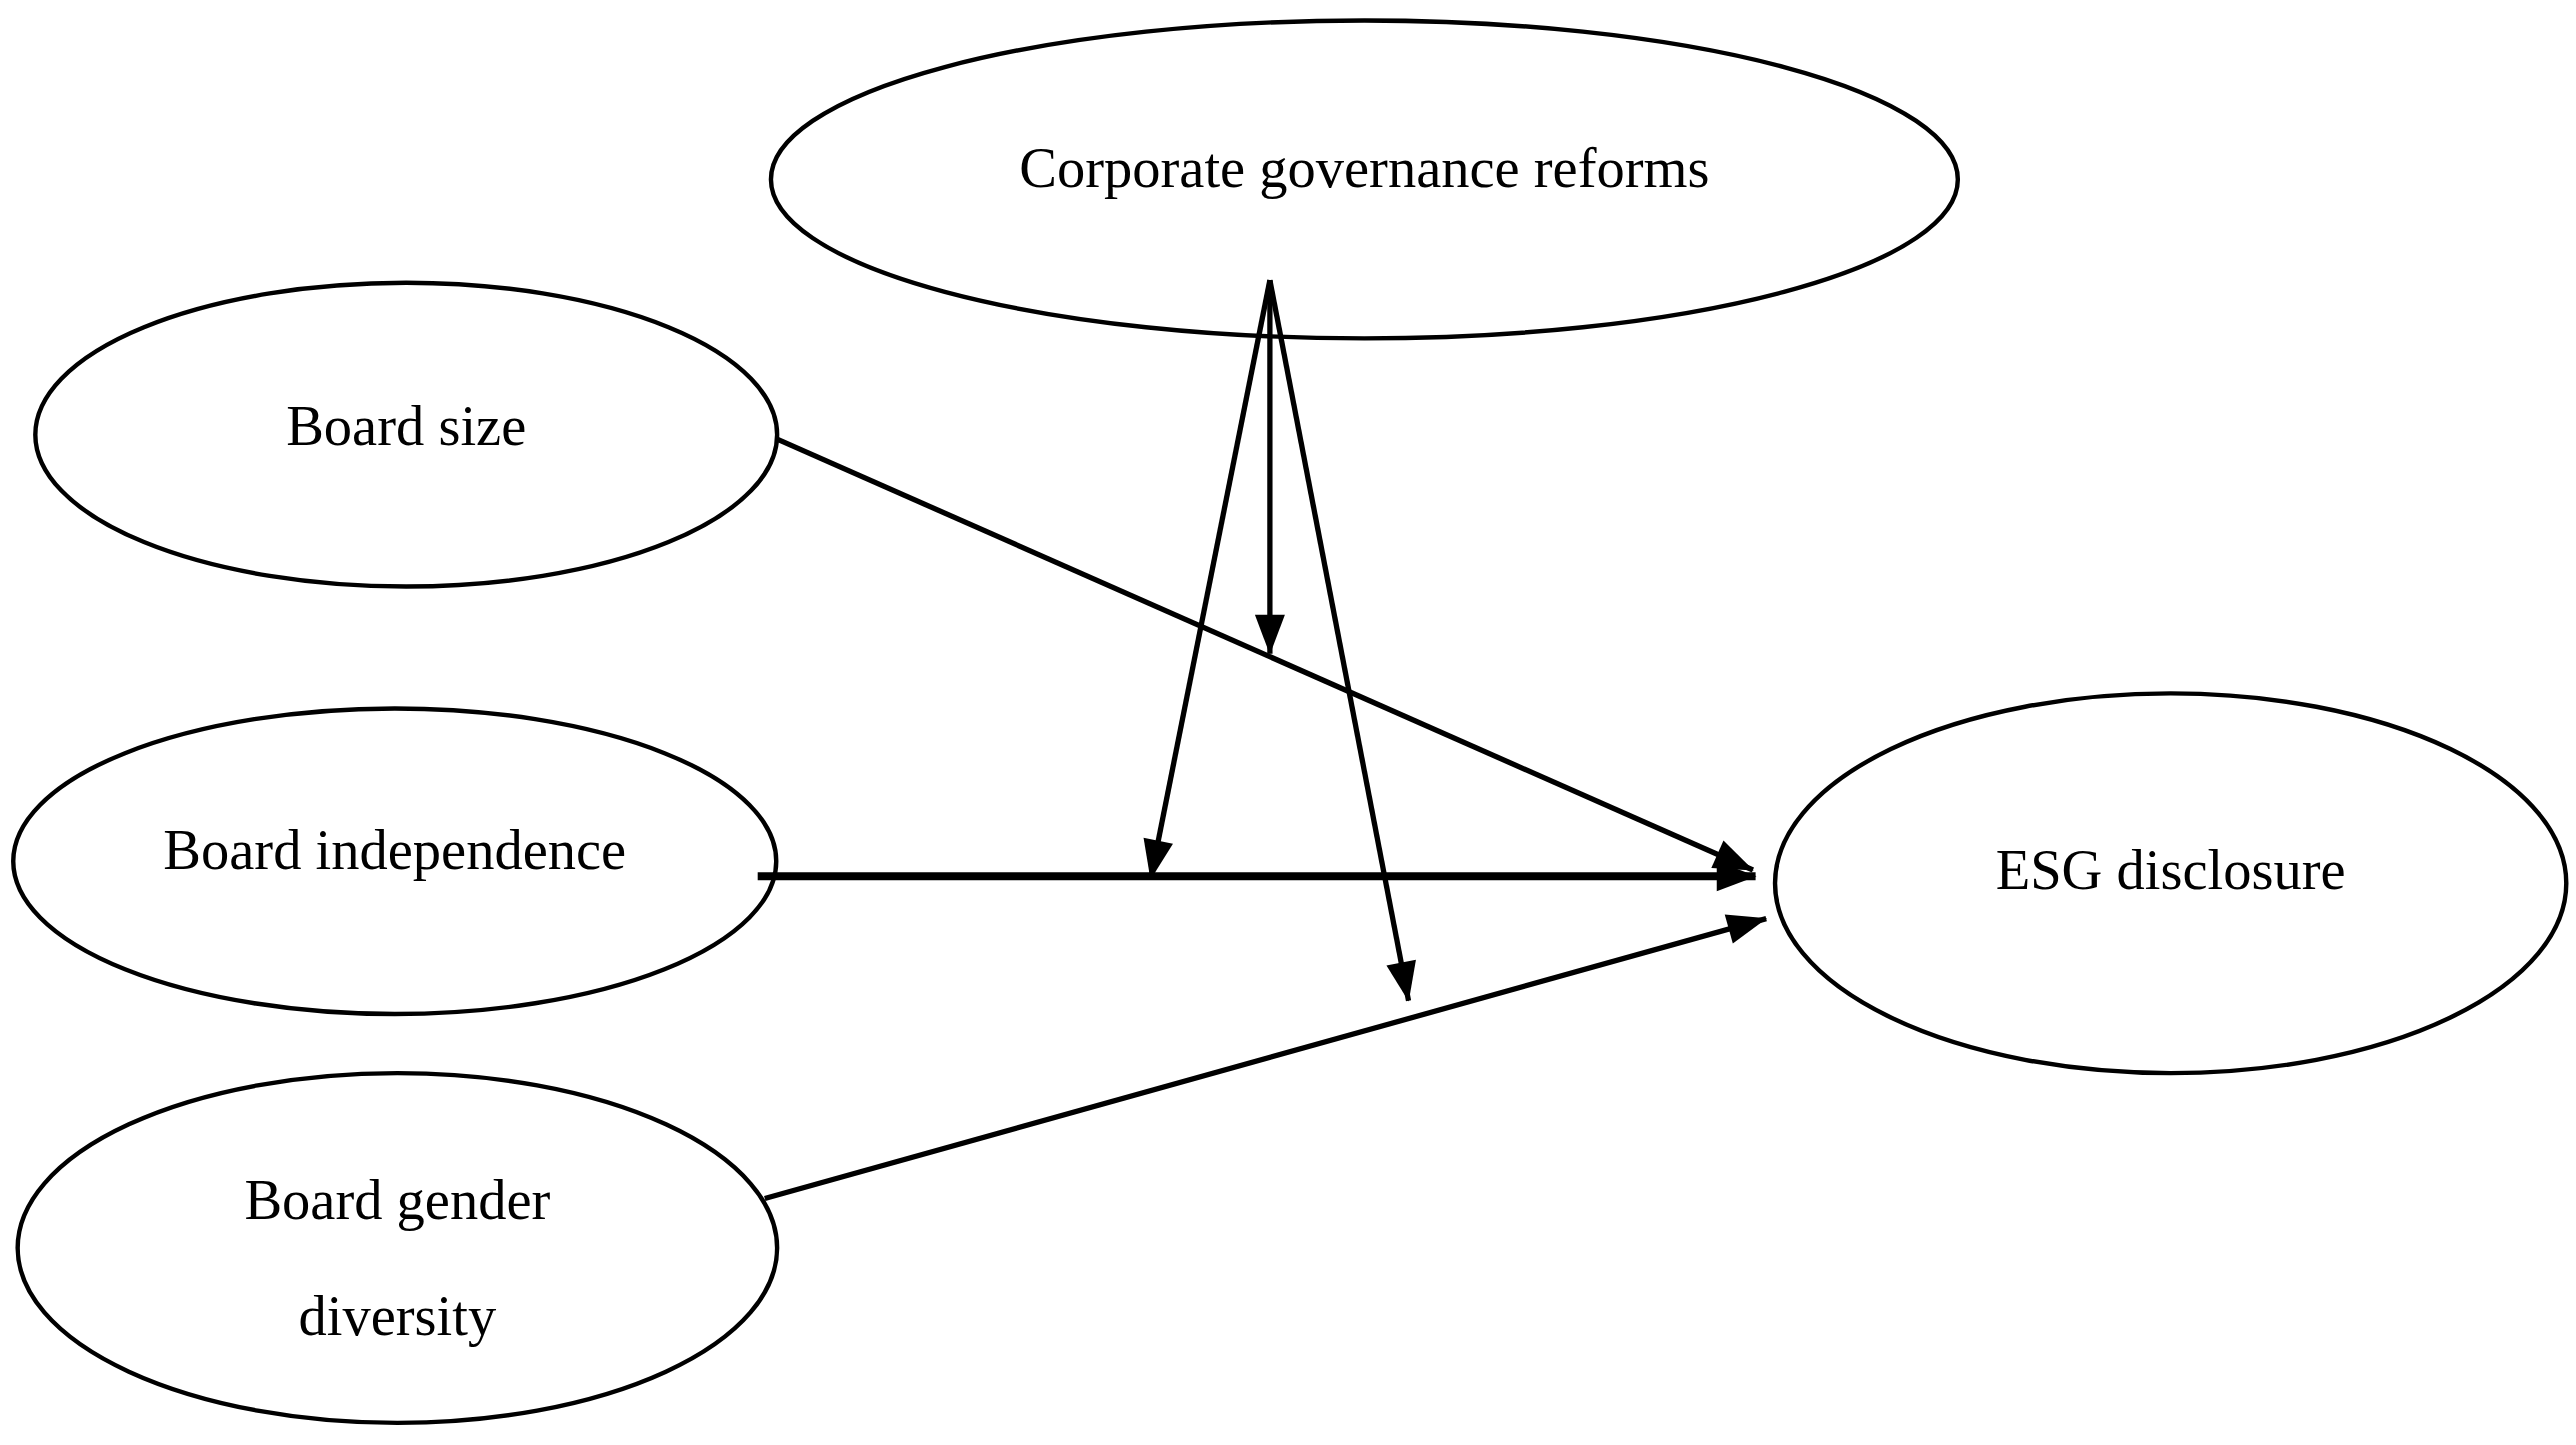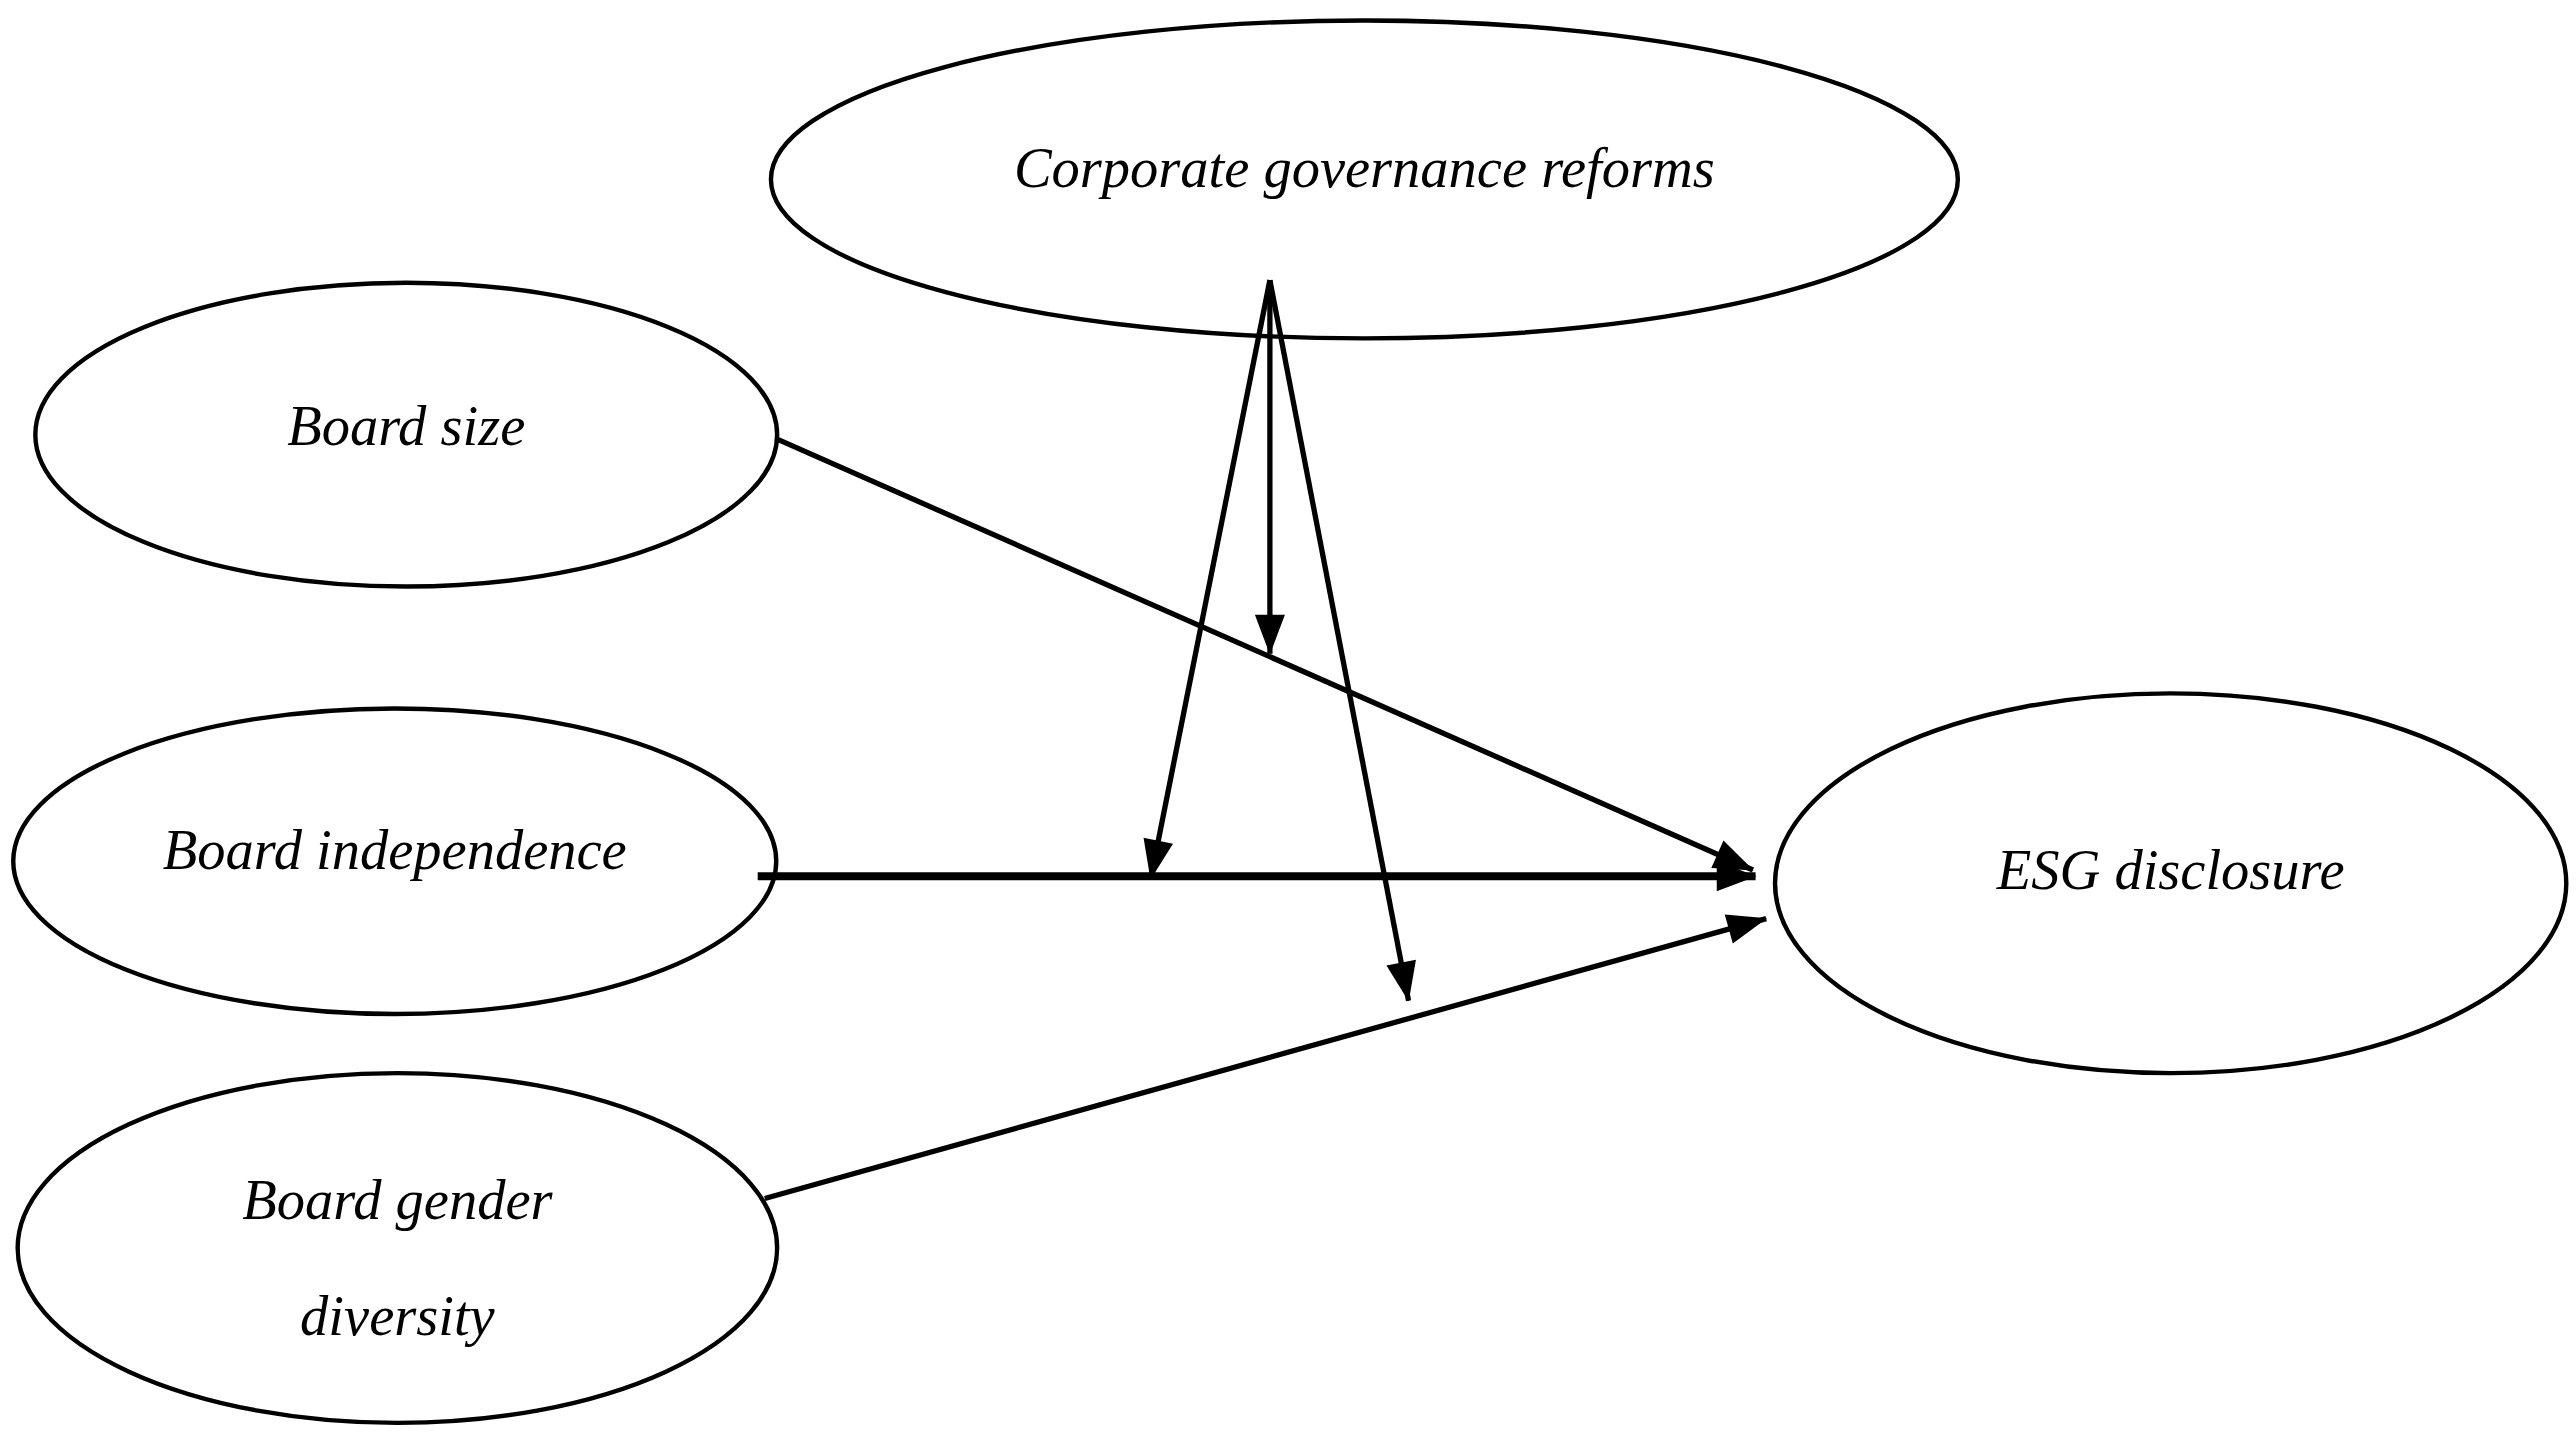--- a/index.html
+++ b/index.html
@@ -6,21 +6,20 @@
     margin: 0;
     padding: 0;
     background: #ffffff;
   }
   .figure-canvas {
     position: relative;
     width: 2576px;
     height: 1446px;
     background: #ffffff;
     overflow: hidden;
-    font-style: italic;
   }
   svg { display: block; }
   .node-ellipse {
     fill: #ffffff;
     stroke: #000000;
     stroke-width: 5;
   }
   .edge {
     stroke: #000000;
     stroke-width: 6;

